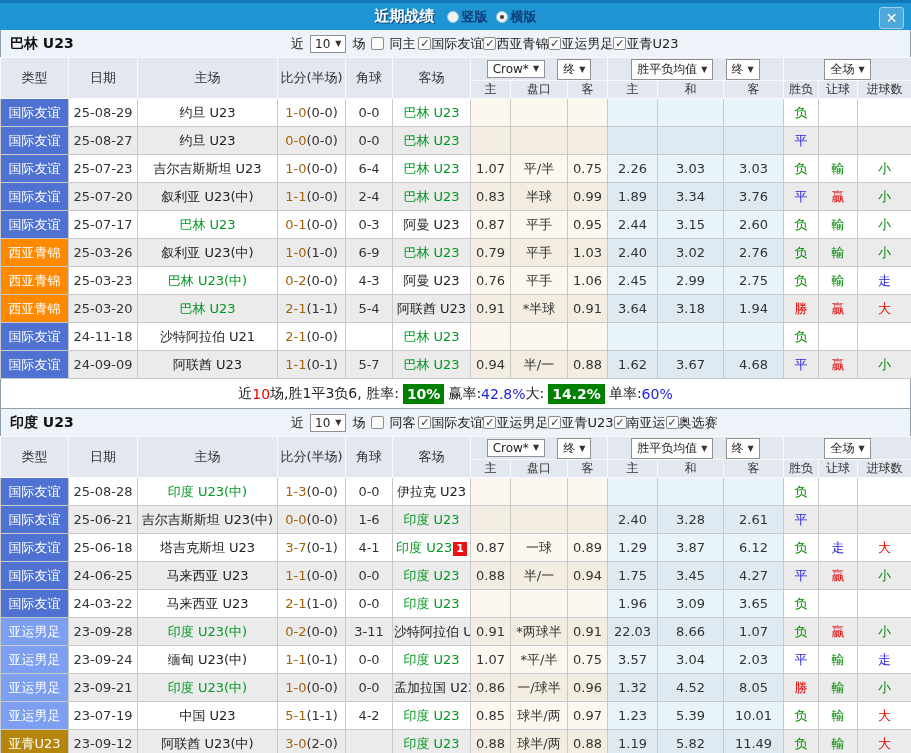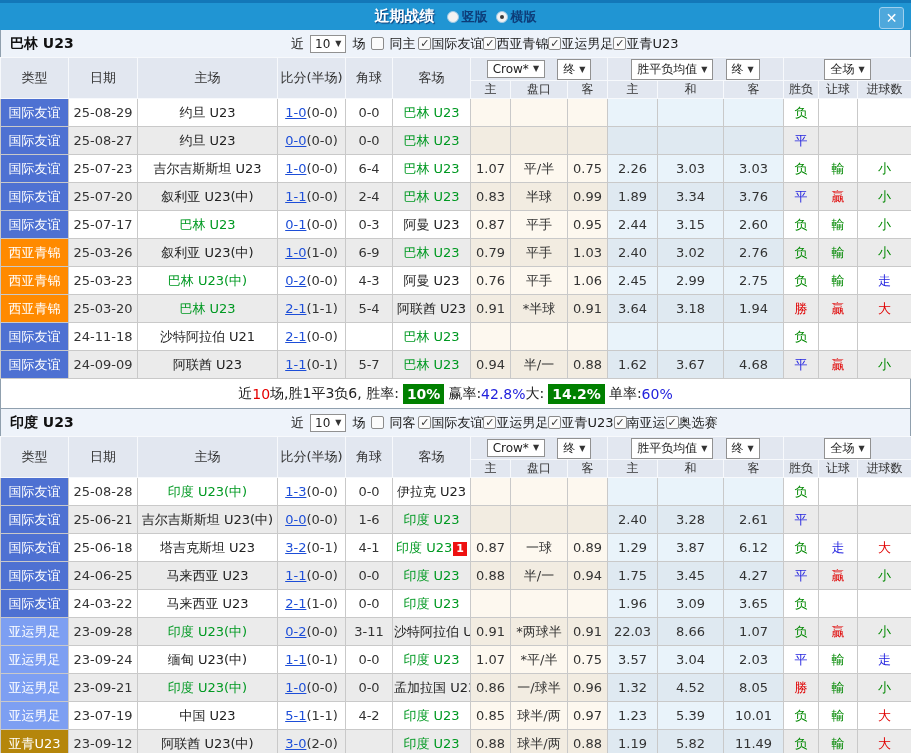--- a/index.html
+++ b/index.html
@@ -76,21 +76,21 @@
     font-size:13px; color:#222; white-space:nowrap; overflow:hidden;
   }
   td.c-plain { background:#fff; }
   td.c-ah    { background:#fdf8ef; }
   td.c-eu    { background:#e9f3fa; }
   tr.alt td.c-plain { background:#ebebeb; }
   tr.alt td.c-ah    { background:#f2ece1; }
   tr.alt td.c-eu    { background:#dfe9f1; }
   td.c-type { color:#fff; font-size:13px; }
   .tg { color:#009922; }
-  .ft { color:#1d4ed8;text-decoration:underline; }
+  .ft { color:#a16207; }
   .ht { color:#333; }
   .date-txt { color:#333; }
   .num { color:#333; }
   .red-card {
     display:inline-block; background:#ee1111; color:#fff; font-size:11px;
     line-height:14px; padding:0 3px; margin-left:1px; font-weight:bold;
   }
   
   .summary {
     height:30px; background:#fff; border:1px solid #90a0ae; border-top:none;
@@ -526,21 +526,21 @@
           <td class="c-eu num">3.28</td>
           <td class="c-eu num">2.61</td>
           <td class="c-plain" style="color: rgb(36, 36, 224);">平</td>
           <td class="c-plain"></td>
           <td class="c-plain"></td>
         </tr>
         <tr>
           <td class="c-type" style="background: rgb(78, 113, 210);">国际友谊</td>
           <td class="c-plain date-txt">25-06-18</td>
           <td class="c-plain">塔吉克斯坦 U23</td>
-          <td class="c-plain"><span class="ft">3-2</span><span class="ht">(0-1)</span></td>
+          <td class="c-plain"><span class="ft">3-7</span><span class="ht">(0-1)</span></td>
           <td class="c-plain num">4-1</td>
           <td class="c-plain"><span class="tg">印度 U23</span><span class="red-card">1</span></td>
           <td class="c-ah num">0.87</td>
           <td class="c-ah num">一球</td>
           <td class="c-ah num">0.89</td>
           <td class="c-eu num">1.29</td>
           <td class="c-eu num">3.87</td>
           <td class="c-eu num">6.12</td>
           <td class="c-plain" style="color: rgb(0, 136, 0);">负</td>
           <td class="c-plain" style="color: rgb(36, 36, 224);">走</td>

